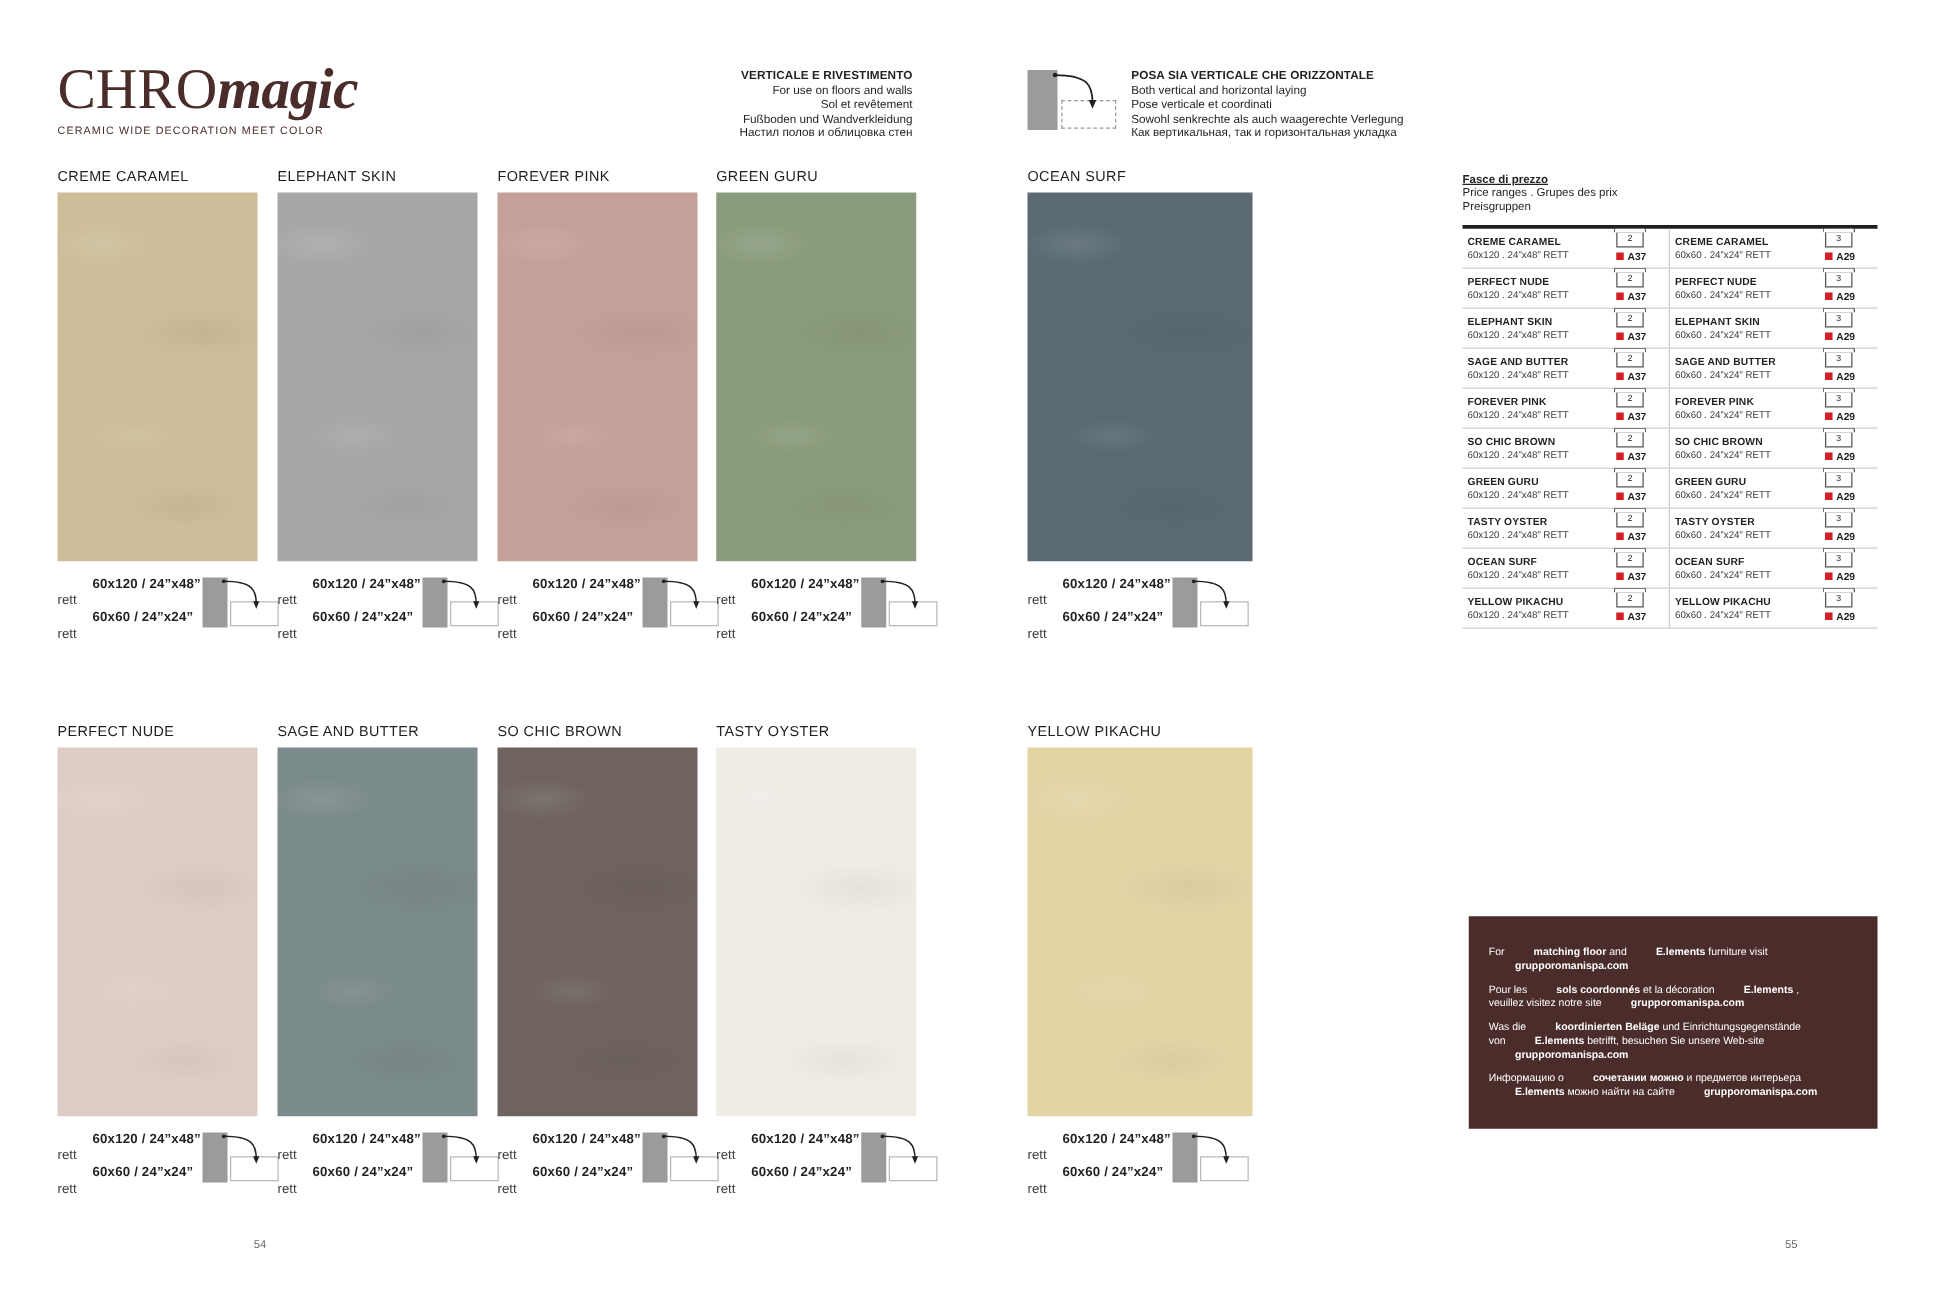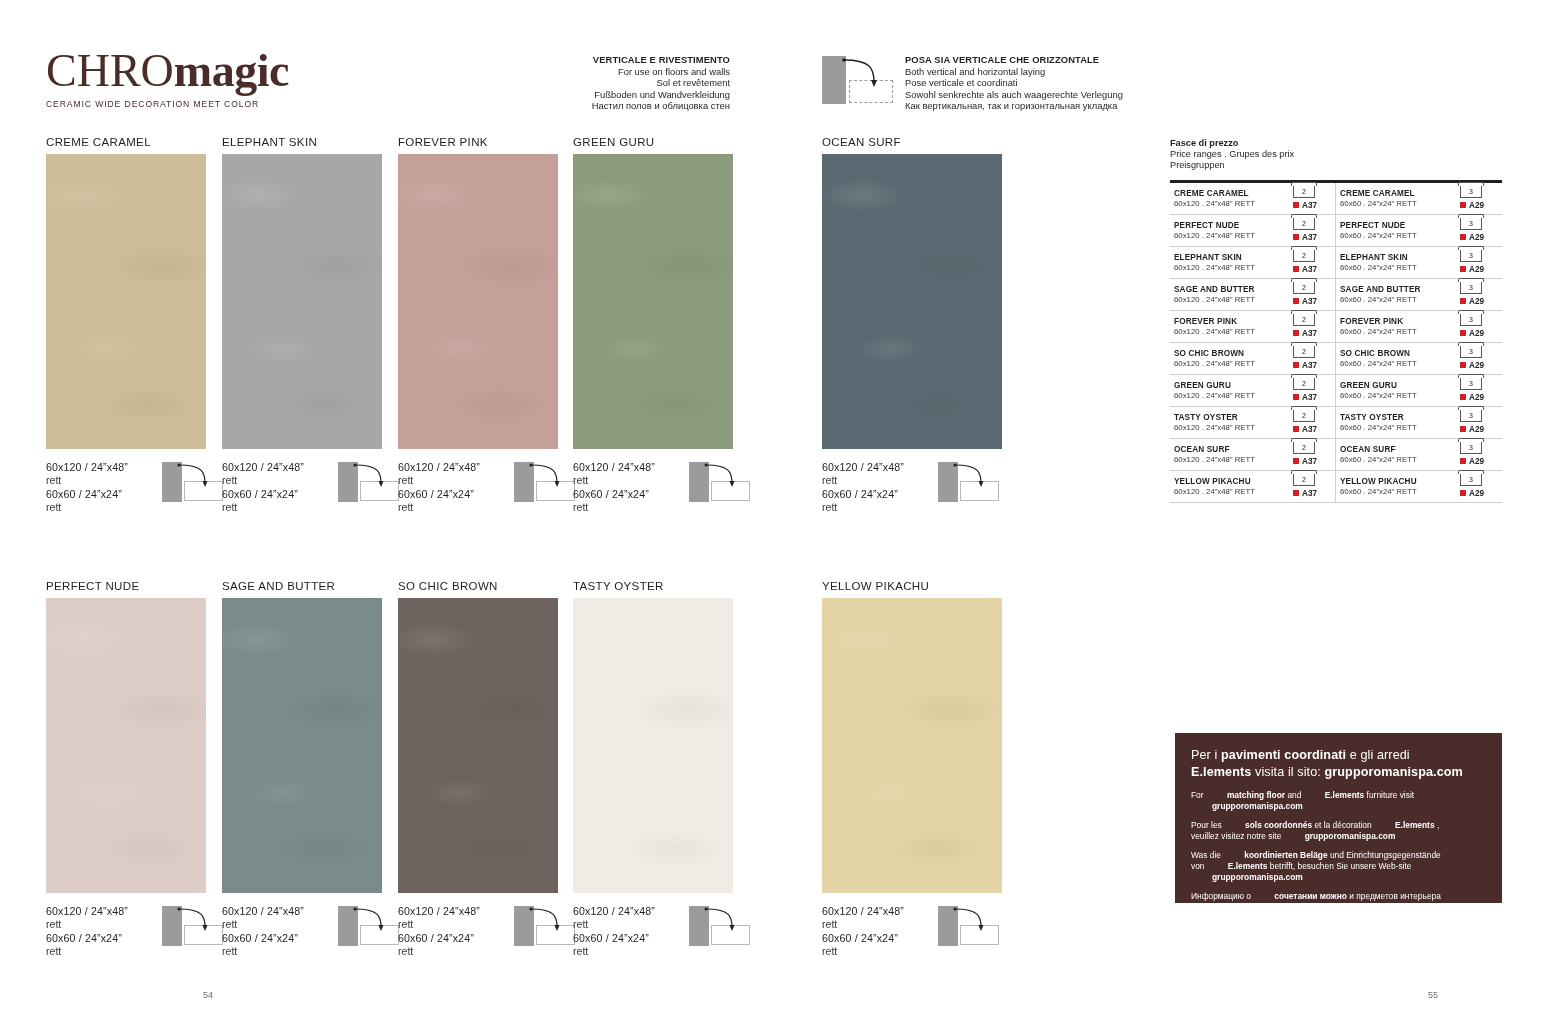--- a/index.html
+++ b/index.html
@@ -10,21 +10,21 @@
     color:#231f20;
     overflow:hidden;
     position:relative;
   }
   .page{position:absolute;inset:0;}
 
   
   .logo-block{position:absolute;left:46px;top:44px;width:290px;}
   .logo-word{font-family:"Liberation Serif", serif;font-size:46px;line-height:54px;color:#4a2c2a;letter-spacing:-0.5px;white-space:nowrap;}
   .logo-word .lt{font-weight:400;letter-spacing:0px;}
-  .logo-word .hv{font-weight:700;}
+  .logo-word .hv{font-weight:700;font-style:italic;}
   .logo-tag{font-size:8.6px;letter-spacing:0.9px;color:#4a2c2a;margin-top:1px;white-space:nowrap;}
 
   
   .note{position:absolute;font-size:9.4px;line-height:11.6px;color:#231f20;}
   .note .hd{font-weight:bold;letter-spacing:0.1px;}
   .note-1{left:560px;top:54px;width:170px;text-align:right;}
   .note-2{left:905px;top:54px;width:270px;text-align:left;}
 
   .lay-icon{position:absolute;left:822px;top:56px;width:72px;height:48px;}
   .lay-icon .v{position:absolute;left:0;top:0;width:24px;height:48px;background:#9b9b9b;}
@@ -40,31 +40,31 @@
     content:"";position:absolute;inset:0;
     background:
       radial-gradient(ellipse 60px 24px at 22% 14%, rgba(255,255,255,.10), transparent 70%),
       radial-gradient(ellipse 80px 30px at 72% 38%, rgba(0,0,0,.045), transparent 70%),
       radial-gradient(ellipse 50px 20px at 38% 66%, rgba(255,255,255,.08), transparent 70%),
       radial-gradient(ellipse 70px 26px at 64% 85%, rgba(0,0,0,.04), transparent 70%);
     pointer-events:none;
   }
   .cap{margin-top:12px;position:relative;height:58px;}
   .cap .lines{font-size:10.6px;line-height:13.4px;}
-  .cap .sz{font-weight:normal;letter-spacing:.15px;}
+  .cap .sz{font-weight:bold;letter-spacing:.15px;margin-left:28px;}
   .cap .rt{font-weight:normal;color:#3a3a3a;}
   .cap .ic{position:absolute;left:116px;top:1px;width:62px;height:40px;}
   .cap .ic .v{position:absolute;left:0;top:0;width:20px;height:40px;background:#9b9b9b;}
   .cap .ic .h{position:absolute;left:22px;top:19px;width:39px;height:20px;border:1px solid #b9b9b9;box-sizing:border-box;}
   .cap .ic svg{position:absolute;left:14px;top:0;}
 
   
   .pr-block{position:absolute;left:1170px;top:138px;width:332px;}
   .pr-title{font-size:9.2px;line-height:11px;color:#231f20;}
-  .pr-title b{font-weight:bold;}
+  .pr-title b{font-weight:bold;text-decoration:underline;}
   .pr-rule{height:3px;background:#231f20;margin-top:9px;}
   .pr-row{display:flex;}
   .pr-half{width:166px;box-sizing:border-box;display:flex;align-items:flex-start;border-bottom:1px solid #cfcfcf;height:32px;}
   .pr-half.left-half{border-right:1px solid #cfcfcf;}
   .pr-txt{flex:1;padding-left:4px;padding-top:6px;}
   .pr-nm{font-size:8.2px;font-weight:bold;letter-spacing:.15px;line-height:10px;white-space:nowrap;}
   .pr-sz{font-size:7.8px;line-height:10px;color:#3b3b3b;white-space:nowrap;}
   .pr-code{width:44px;padding-top:2px;text-align:left;}
   .pr-box{width:22px;height:13px;border:1px solid #555;box-sizing:border-box;position:relative;margin-left:2px;font-size:7px;line-height:11px;text-align:center;color:#222;}
   .pr-box .lid{position:absolute;left:-3px;right:-3px;top:-4px;height:4px;border:1px solid #555;border-bottom:none;box-sizing:border-box;border-radius:2px 2px 0 0;background:#fff;}
@@ -559,28 +559,20 @@
             <div class="pr-code">
               <div class="pr-box"><span class="lid"></span><span>3</span></div>
               <div class="pr-a"><i></i><span>A29</span></div>
             </div>
           </div>
         </div>
       </div>
   </div>
 
   <div class="promo">
-    <div class="big">
-      <div>
-        <span>Per i </span><b>pavimenti coordinati</b><span> e gli arredi</span>
-      </div>
-      <div>
-        <b>E.lements</b><span> visita il sito: </span><b>grupporomanispa.com</b>
-      </div>
-    </div>
     <div id="promo-blocks">
         <div class="sm"><span>For </span><b>matching floor</b><span> and </span><b>E.lements</b><span> furniture visit</span><br><b>grupporomanispa.com</b></div>
         <div class="sm"><span>Pour les </span><b>sols coordonnés</b><span> et la décoration </span><b>E.lements</b><span> ,</span><br><span>veuillez visitez notre site </span><b>grupporomanispa.com</b></div>
         <div class="sm"><span>Was die </span><b>koordinierten Beläge</b><span> und Einrichtungsgegenstände</span><br><span>von </span><b>E.lements</b><span> betrifft, besuchen Sie unsere Web-site</span><br><b>grupporomanispa.com</b></div>
         <div class="sm"><span>Информацию о </span><b>сочетании можно</b><span> и  предметов  интерьера</span><br><b>E.lements</b><span> можно найти на сайте </span><b>grupporomanispa.com</b></div>
       </div>
   </div>
 
   <div class="folio folio-l">54</div>
   <div class="folio folio-r">55</div>

